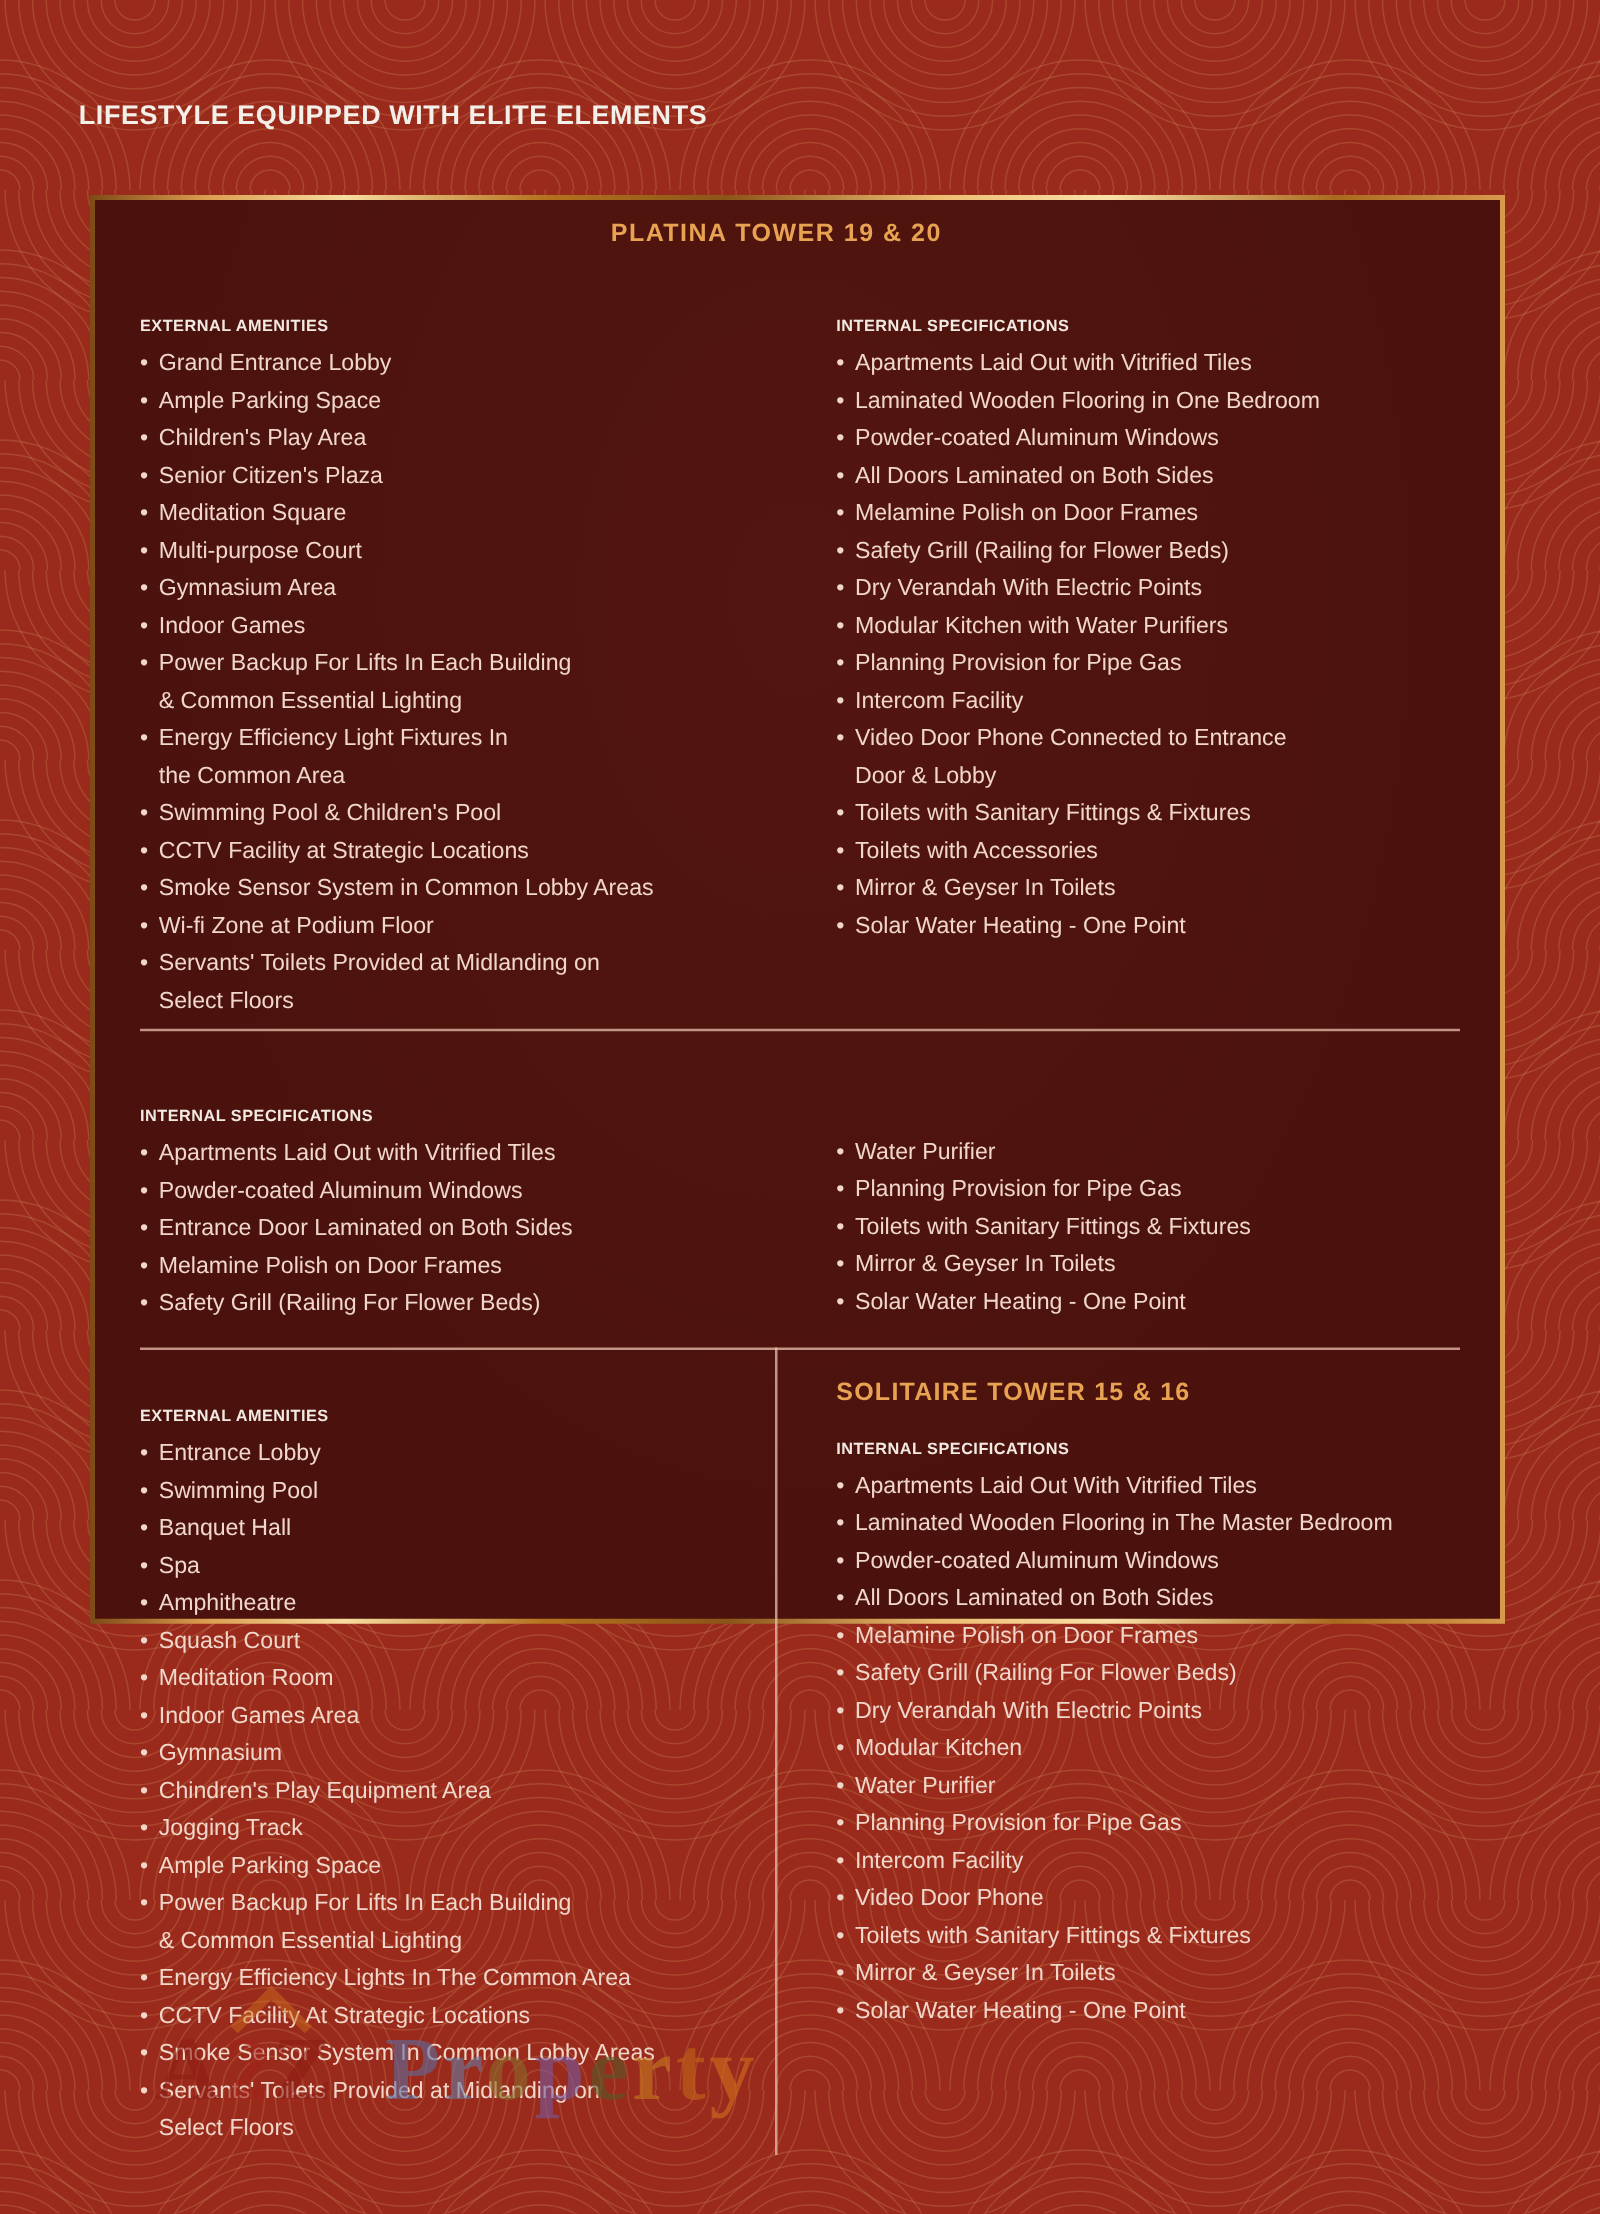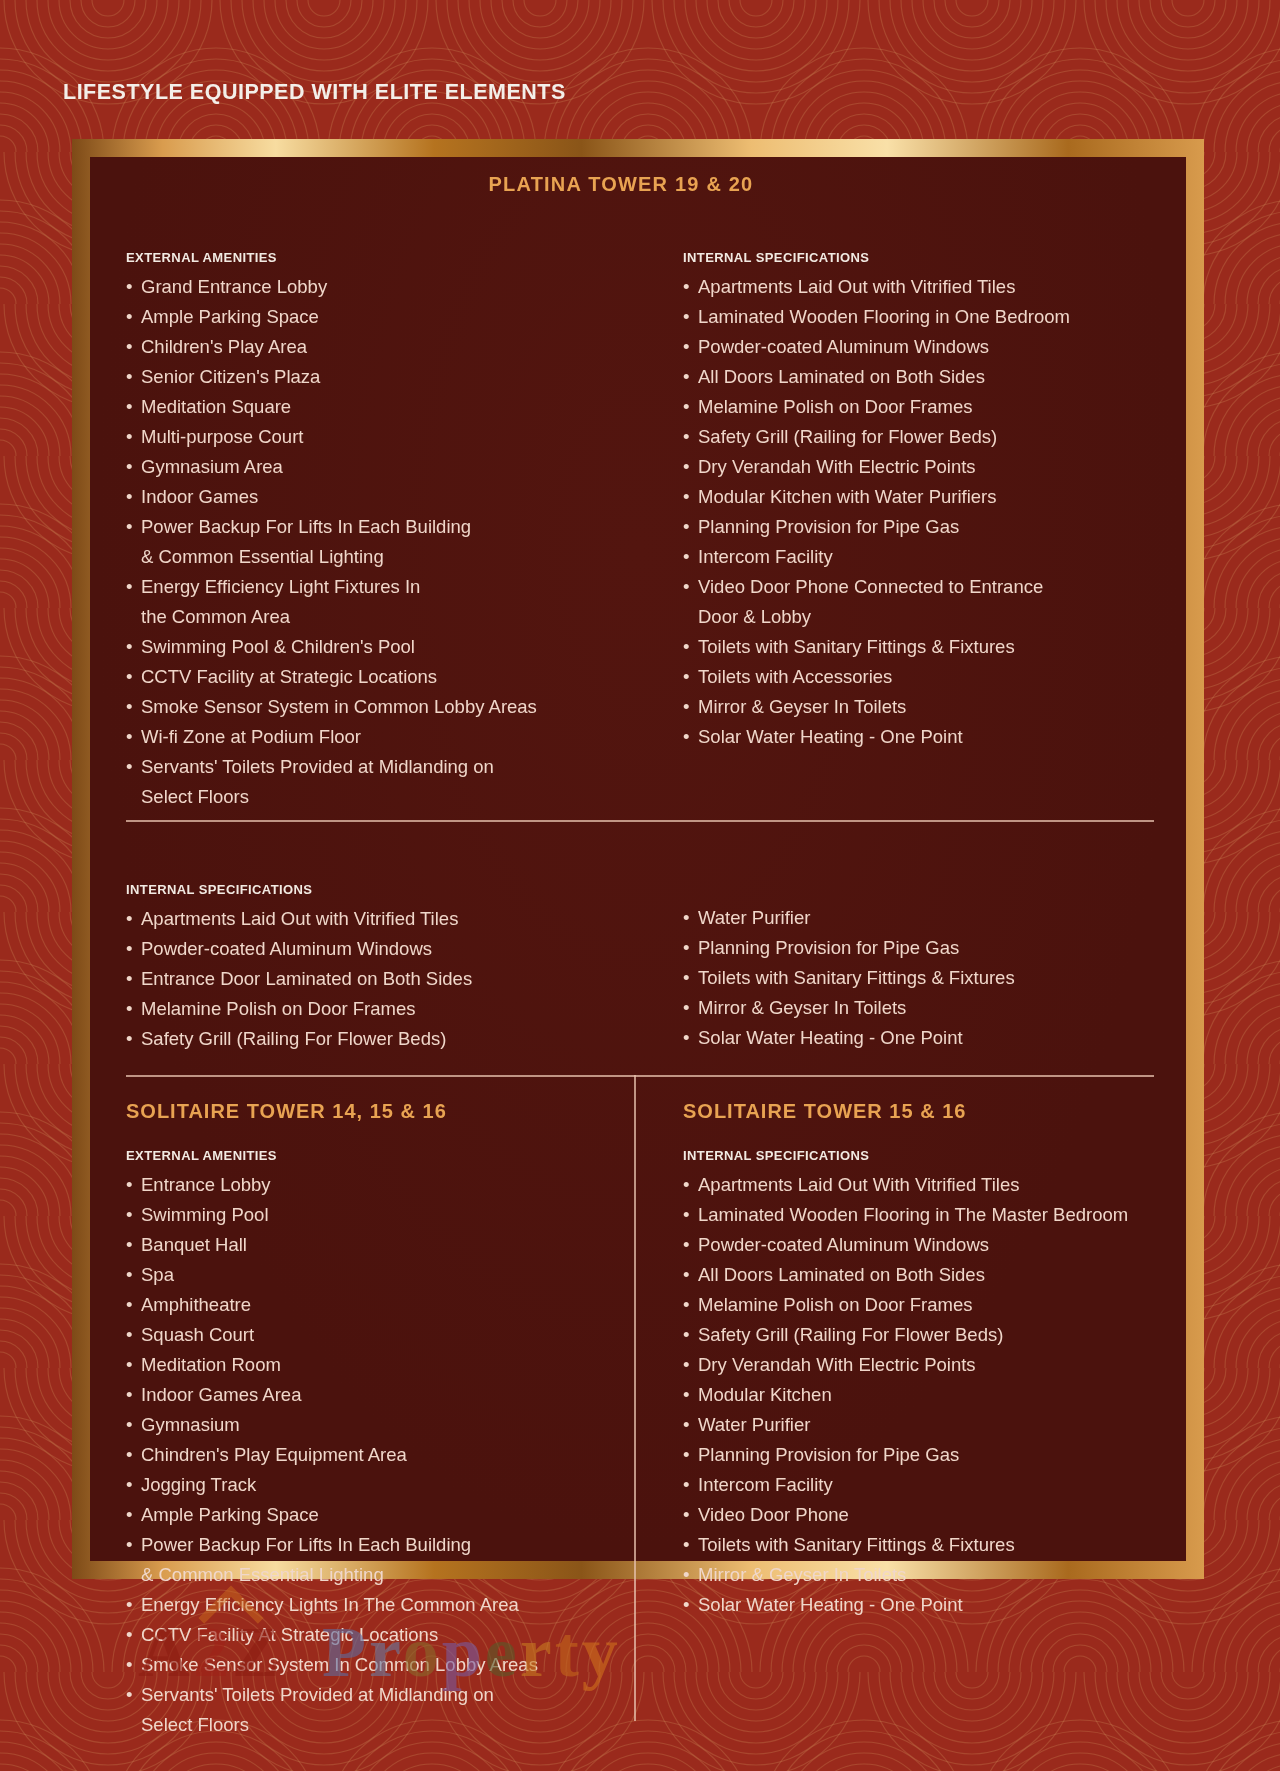--- a/index.html
+++ b/index.html
@@ -11,22 +11,22 @@
     background:var(--outer_bg,#9a2a1c);
   }
   .bg{position:absolute;left:0;top:0;z-index:0;}
   .page-header{
     position:absolute;left:63px;top:78px;z-index:2;
     font-size:21.5px;font-weight:700;line-height:28px;
     letter-spacing:.5px;color:var(--header_text,#f3efe9);
     white-space:nowrap;
   }
   .panel{
-    position:absolute;left:72px;top:139px;z-index:1;
-    width:1132px;height:1440px;box-sizing:border-box;padding:18px;
+    position:absolute;left:72px;top:156px;z-index:1;
+    width:1132px;height:1143px;box-sizing:border-box;padding:4px;
     background:linear-gradient(to right,
       #7d4a17 0%, #d99c4e 8%, #f7dca0 18%, #b5731f 32%,
       #8a5518 45%, #edbd72 60%, #f9e0a8 72%, #a96a1e 88%, #d89b4d 100%);
   }
   .panel-inner{
     position:relative;width:100%;height:100%;
     background:radial-gradient(ellipse at 50% 28%, #53150f 0%, var(--panel_bg,#4b120d) 70%);
   }
   .sec-title{
     position:absolute;left:0;right:34px;text-align:center;
@@ -316,21 +316,20 @@
             <span class="bullet">•</span>
             <span>Solar Water Heating - One Point</span>
           </div>
         </div>
     </div>
 
     <div class="hr" style="top:918px"></div>
     <div class="vr" style="left:544px;top:918px;height:646px"></div>
 
     <div class="col" style="left:36px;top:941px">
-      <div class="col-title">SOLITAIRE TOWER 14, 15 &amp; 16</div>
       <div class="col-label mt">EXTERNAL AMENITIES</div>
       <div>
           <div class="li">
             <span class="bullet">•</span>
             <span>Entrance Lobby</span>
           </div>
           <div class="li">
             <span class="bullet">•</span>
             <span>Swimming Pool</span>
           </div>

